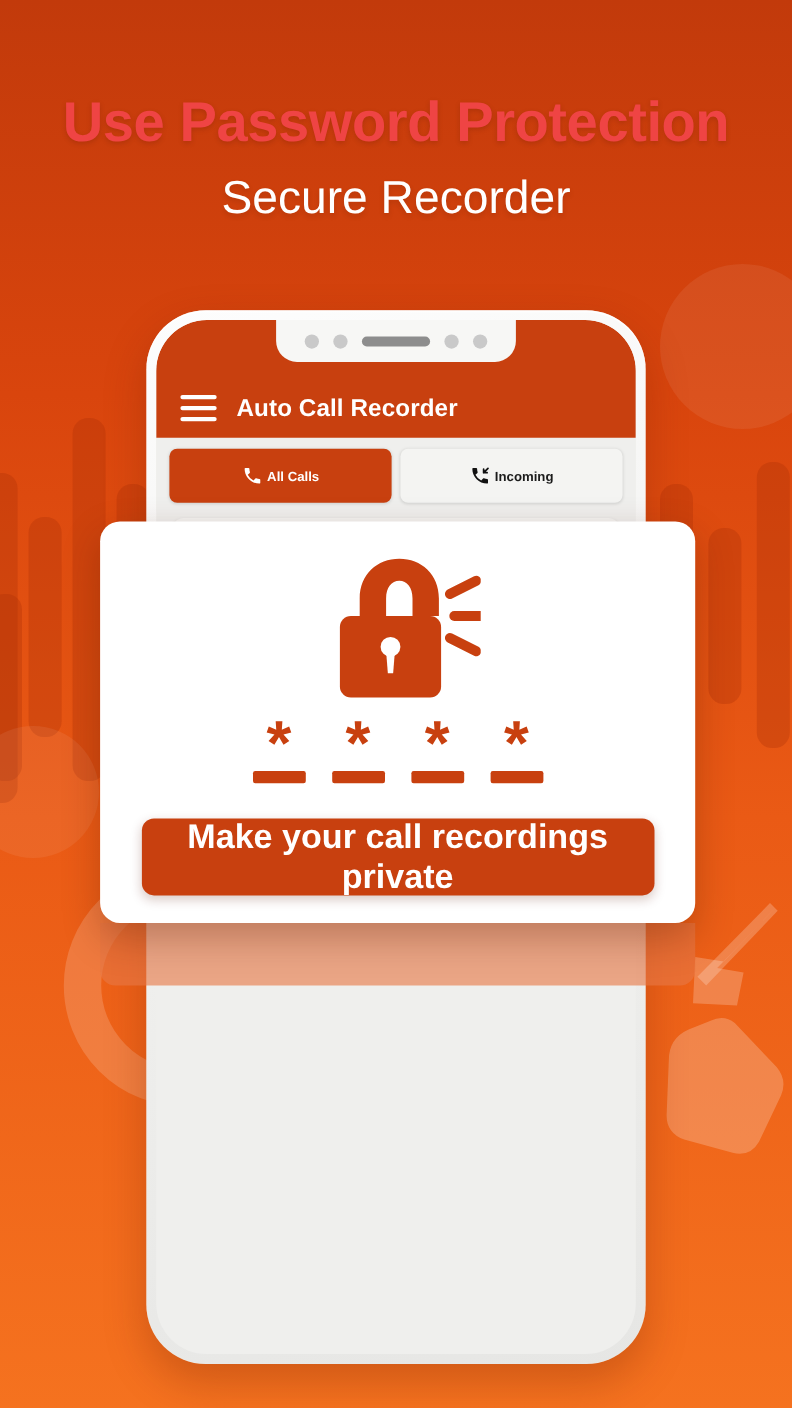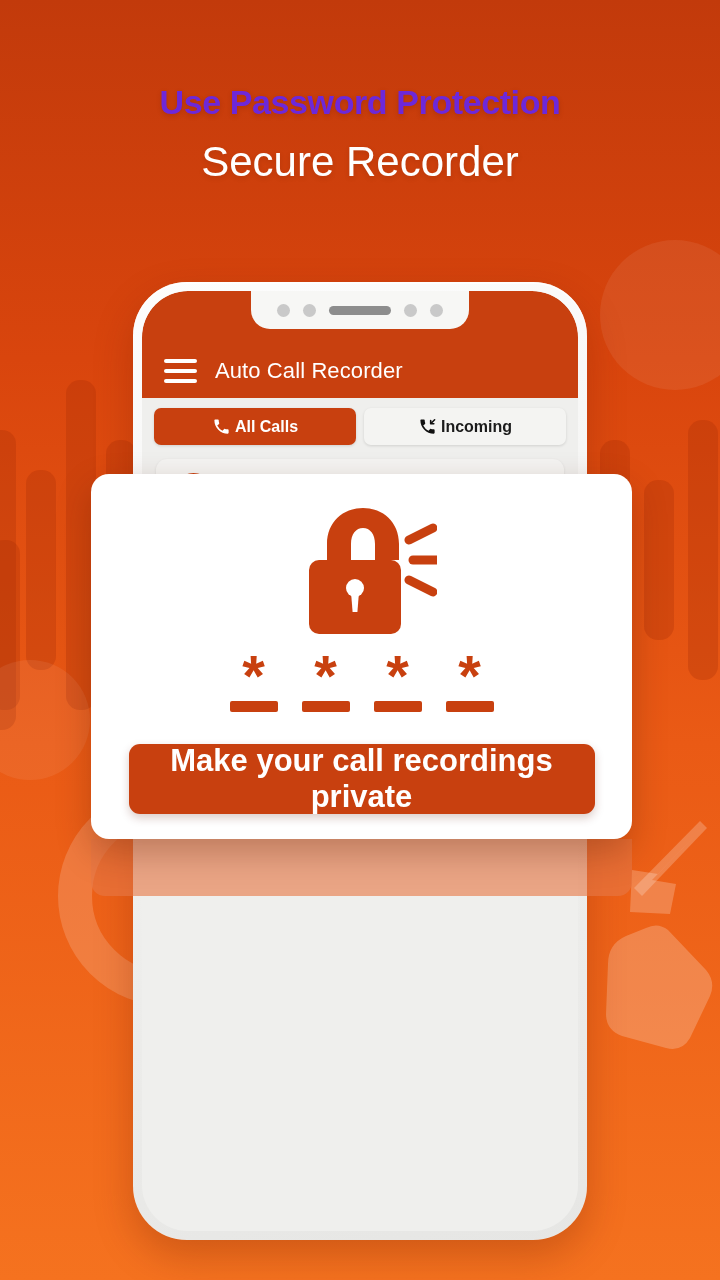--- a/index.html
+++ b/index.html
@@ -17,21 +17,21 @@
     position:absolute; border-radius:50%;
     border:34px solid rgba(255,255,255,.17);
   }
   .deco-arrow { position:absolute; }
   .deco-pent { position:absolute; background:rgba(255,255,255,.17); }
   .deco-soft { position:absolute; border-radius:50%; background:rgba(255,255,255,.07); }
 
   
   .headings { position:absolute; top:84px; left:0; width:720px; text-align:center; z-index:6; }
   .h-main {
-    font-size:34px; font-weight:bold; color:#6d28d9; letter-spacing:-.4px;
+    font-size:51px; font-weight:bold; color:#ef4444; letter-spacing:-.4px;
     line-height:1.06; text-shadow:0 2px 5px rgba(90,25,0,.22);
   }
   .h-sub {
     font-size:42px; color:#fff; font-weight:400; margin-top:20px;
     line-height:1.06; text-shadow:0 2px 5px rgba(90,25,0,.18);
   }
 
   
   .phone {
     position:absolute; left:133px; top:282px; width:454px; height:958px;
@@ -58,27 +58,27 @@
   }
   .notch-dot { width:13px; height:13px; border-radius:50%; background:#c9c9c9; }
   .notch-speaker { width:62px; height:9px; border-radius:5px; background:#8d8d8d; }
 
   .appbar-row {
     position:absolute; bottom:14px; left:0; width:100%;
     display:flex; align-items:center; padding:0 22px; gap:18px;
   }
   .hamburger { display:flex; flex-direction:column; gap:6px; width:33px; cursor:pointer; }
   .hamburger span { display:block; height:4px; background:#fff; border-radius:2px; }
-  .app-title { color:#fff; font-size:22px; font-weight:normal; letter-spacing:.1px; }
+  .app-title { color:#fff; font-size:22px; font-weight:bold; letter-spacing:.1px; }
 
   
   .tabs { display:flex; gap:8px; padding:10px 12px 8px 12px; background:#efefed; }
   .tab {
-    flex:1; height:37px; border-radius:7px; display:flex; align-items:center;
-    justify-content:center; gap:4px; font-size:16px; font-weight:bold;
+    flex:1; height:49px; border-radius:7px; display:flex; align-items:center;
+    justify-content:center; gap:4px; font-size:12px; font-weight:bold;
     background:#f4f4f2; color:#1b1b1b; cursor:pointer;
     box-shadow:0 1px 3px rgba(0,0,0,.13);
   }
   .tab.active { background:#c8400f; color:#fff; }
   .tab svg { flex:none; }
 
   
   .list-wrap { padding:6px 14px; }
   .call-card {
     background:#f4f4f2; border-radius:11px; height:73px;

